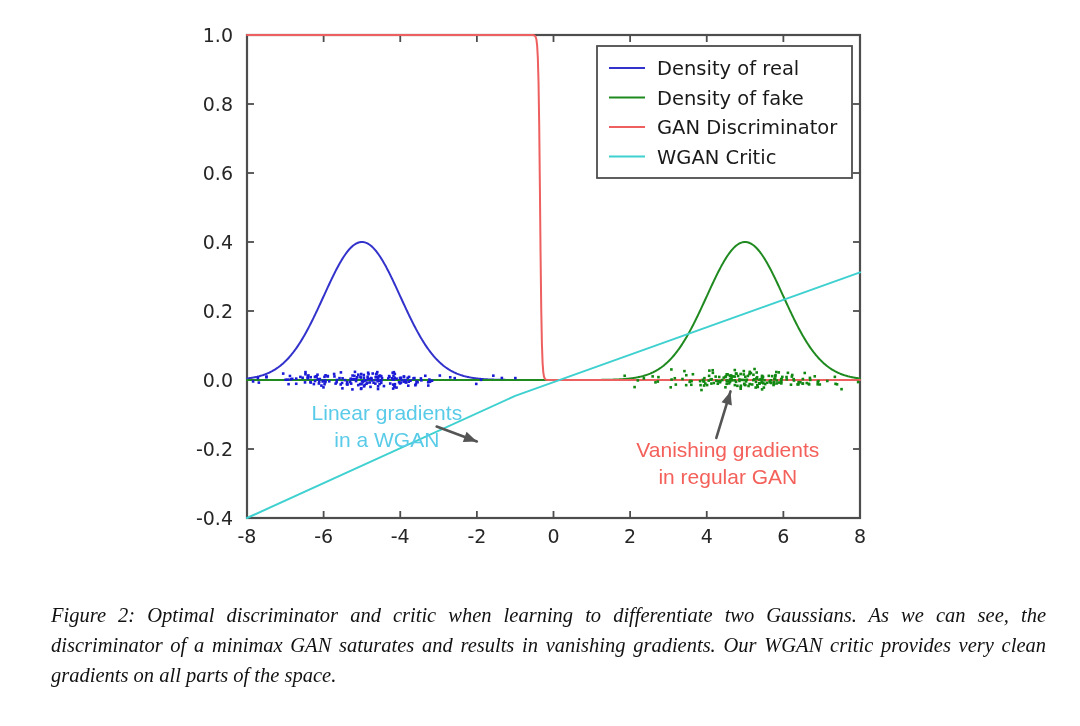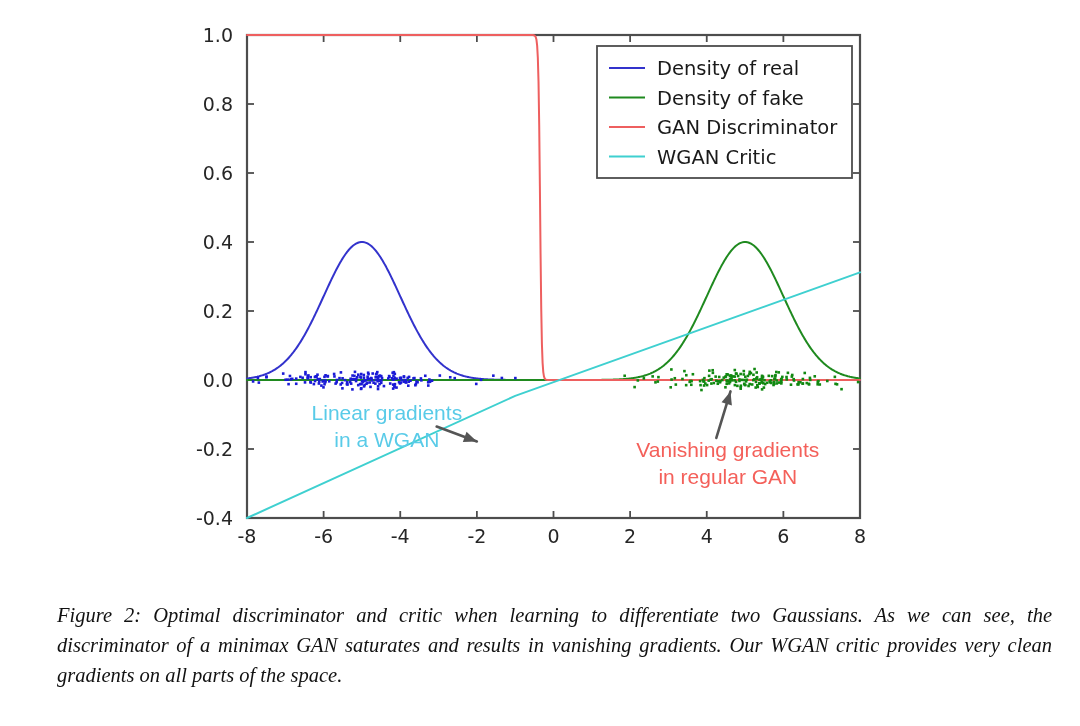--- a/index.html
+++ b/index.html
@@ -39,21 +39,21 @@
     font-family: "DejaVu Sans", "Liberation Sans", sans-serif;
     font-size: 19.5px;
     fill: #1a1a1a;
   }
   .annot-text {
     font-family: "Liberation Sans", sans-serif;
     font-size: 21px;
   }
   #caption {
     position: absolute;
-    left: 57px;
+    left: 51px;
     top: 600px;
     width: 995px;
     font-family: "Liberation Serif", "DejaVu Serif", serif;
     font-style: italic;
     font-size: 20.5px;
     line-height: 30px;
     color: #111111;
     text-align: justify;
     text-justify: inter-word;
   }

